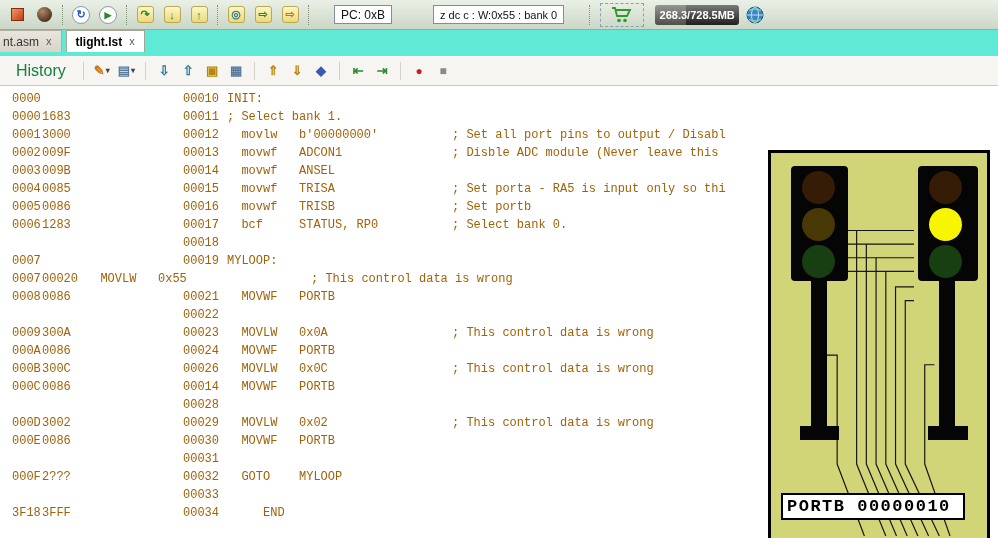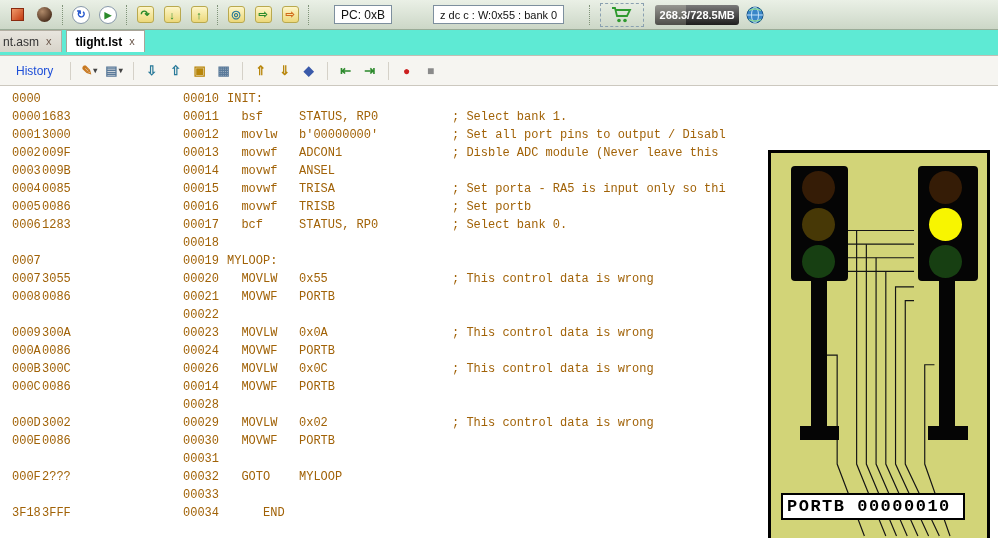--- a/index.html
+++ b/index.html
@@ -39,21 +39,21 @@
   .tabbar{height:26px;background:#5eead4;border-bottom:1px solid #c2beb4;display:flex;align-items:flex-start;gap:4px}
   .tab{height:22px;display:flex;align-items:center;gap:7px;padding:0 9px;border:1px solid #b3aea2;border-bottom:none;
     background:linear-gradient(#e8e5de,#d8d4ca);font-size:12px;color:#333;cursor:pointer;white-space:nowrap}
   .tab.cut{margin-left:-8px;padding-left:10px}
   .tab.active{background:#fff;color:#000;font-weight:bold;border-color:#a9a498}
   .tab-close{font-size:11px;color:#6a564a;font-weight:normal;line-height:1;cursor:pointer}
 
   
   .editbar{height:30px;background:#f6f5f1;border-bottom:1px solid #ccc8bf;display:flex;align-items:center;
     padding:0 6px;gap:2px}
-  .history-btn{font-size:12px;color:#1d4ed8;padding:0 9px;height:22px;border:1px solid transparent;
+  .history-btn{font-size:16px;color:#15803d;padding:0 9px;height:22px;border:1px solid transparent;
     background:transparent;cursor:pointer}
   .ebtn{height:22px;min-width:22px;border:1px solid transparent;background:transparent;display:flex;
     align-items:center;justify-content:center;font-size:13px;cursor:pointer;padding:0 2px;font-weight:bold}
   .g-orange{color:#c87820;font-style:normal}
   .g-gold{color:#b8860b;font-style:normal}
   .g-blue2{color:#3a5aaa;font-style:normal}
   .g-green2{color:#2e8b2e;font-style:normal}
   .g-red2{color:#cc2020;font-style:normal}
   .g-gray{color:#8a8a8a;font-style:normal}
   .g-steel{color:#5a7a9a;font-style:normal}
@@ -232,21 +232,20 @@
         <span class="ca">0000</span>
         <span class="co"></span>
         <span class="cn">00010</span>
         <span class="cc">INIT:</span>
       </div>
 
       <div class="crow">
         <span class="ca">0000</span>
         <span class="co">1683</span>
         <span class="cn">00011</span>
-        <span class="cc">  bsf     STATUS, RP0</span>
         <span class="cm">; Select bank 1.</span>
       </div>
 
       <div class="crow">
         <span class="ca">0001</span>
         <span class="co">3000</span>
         <span class="cn">00012</span>
         <span class="cc">  movlw   b'00000000'</span>
         <span class="cm">; Set all port pins to output / Disabl</span>
       </div>
@@ -301,21 +300,20 @@
       <div class="crow">
         <span class="ca">0007</span>
         <span class="co"></span>
         <span class="cn">00019</span>
         <span class="cc">MYLOOP:</span>
         <span class="cm"></span>
       </div>
 
       <div class="crow">
         <span class="ca">0007</span>
-        <span class="co">3055</span>
         <span class="cn">00020</span>
         <span class="cc">  MOVLW   0x55</span>
         <span class="cm">; This control data is wrong</span>
       </div>
 
       <div class="crow">
         <span class="ca">0008</span>
         <span class="co">0086</span>
         <span class="cn">00021</span>
         <span class="cc">  MOVWF   PORTB</span>

